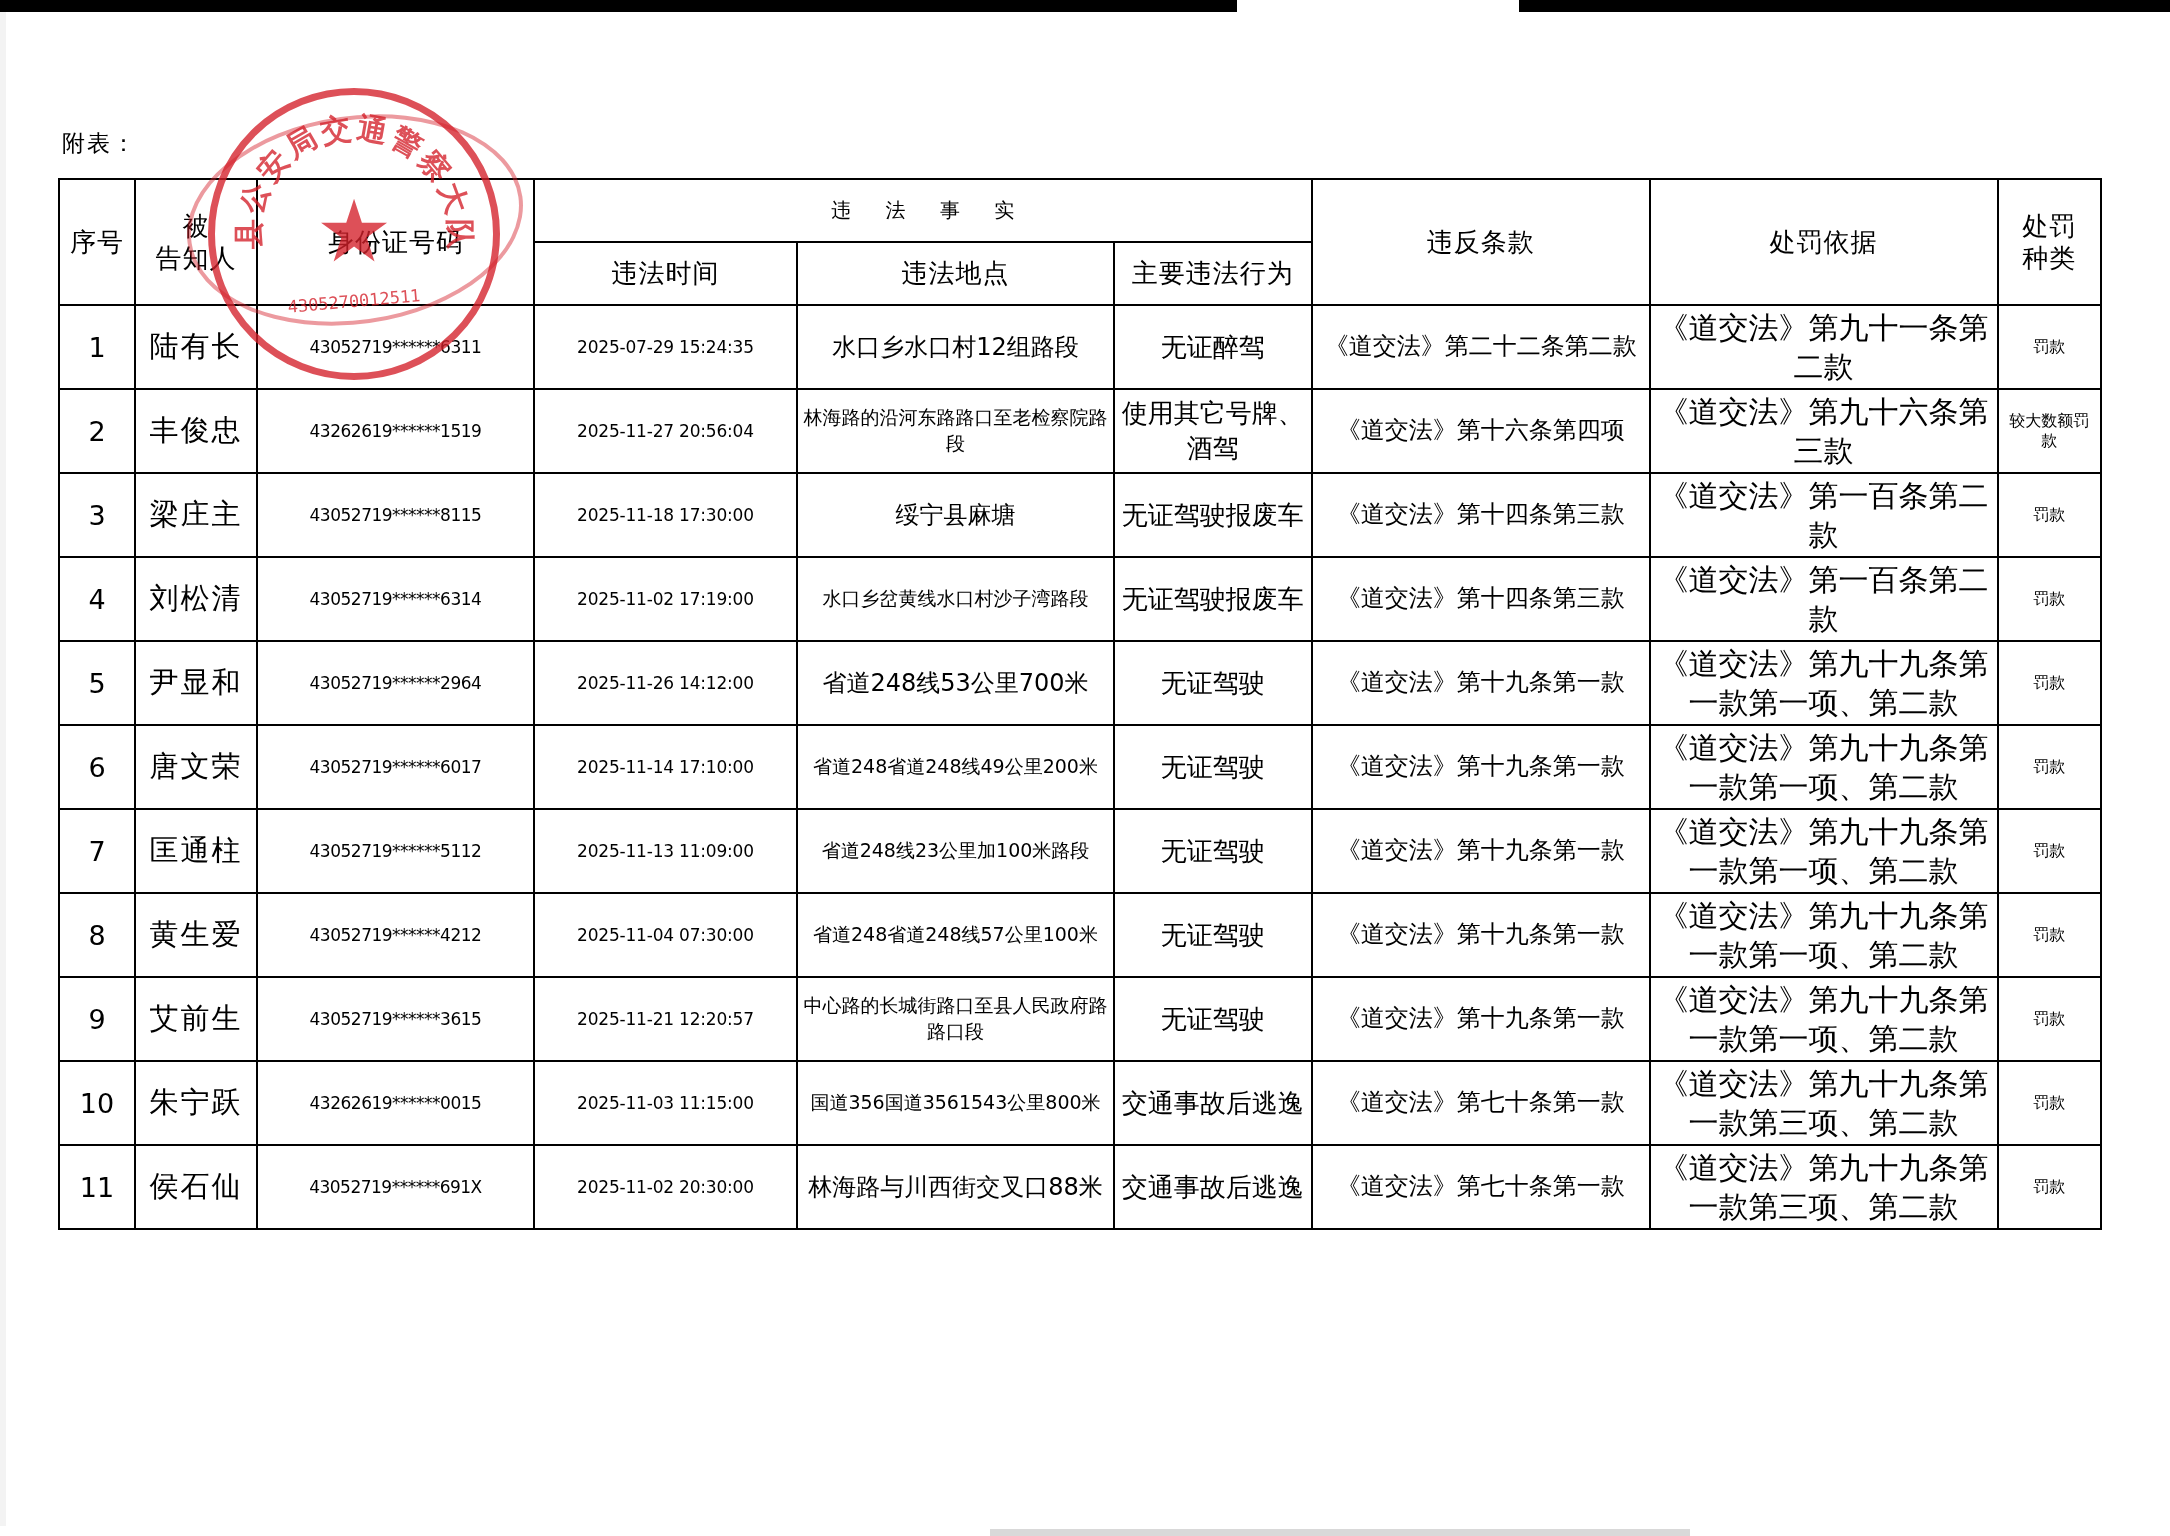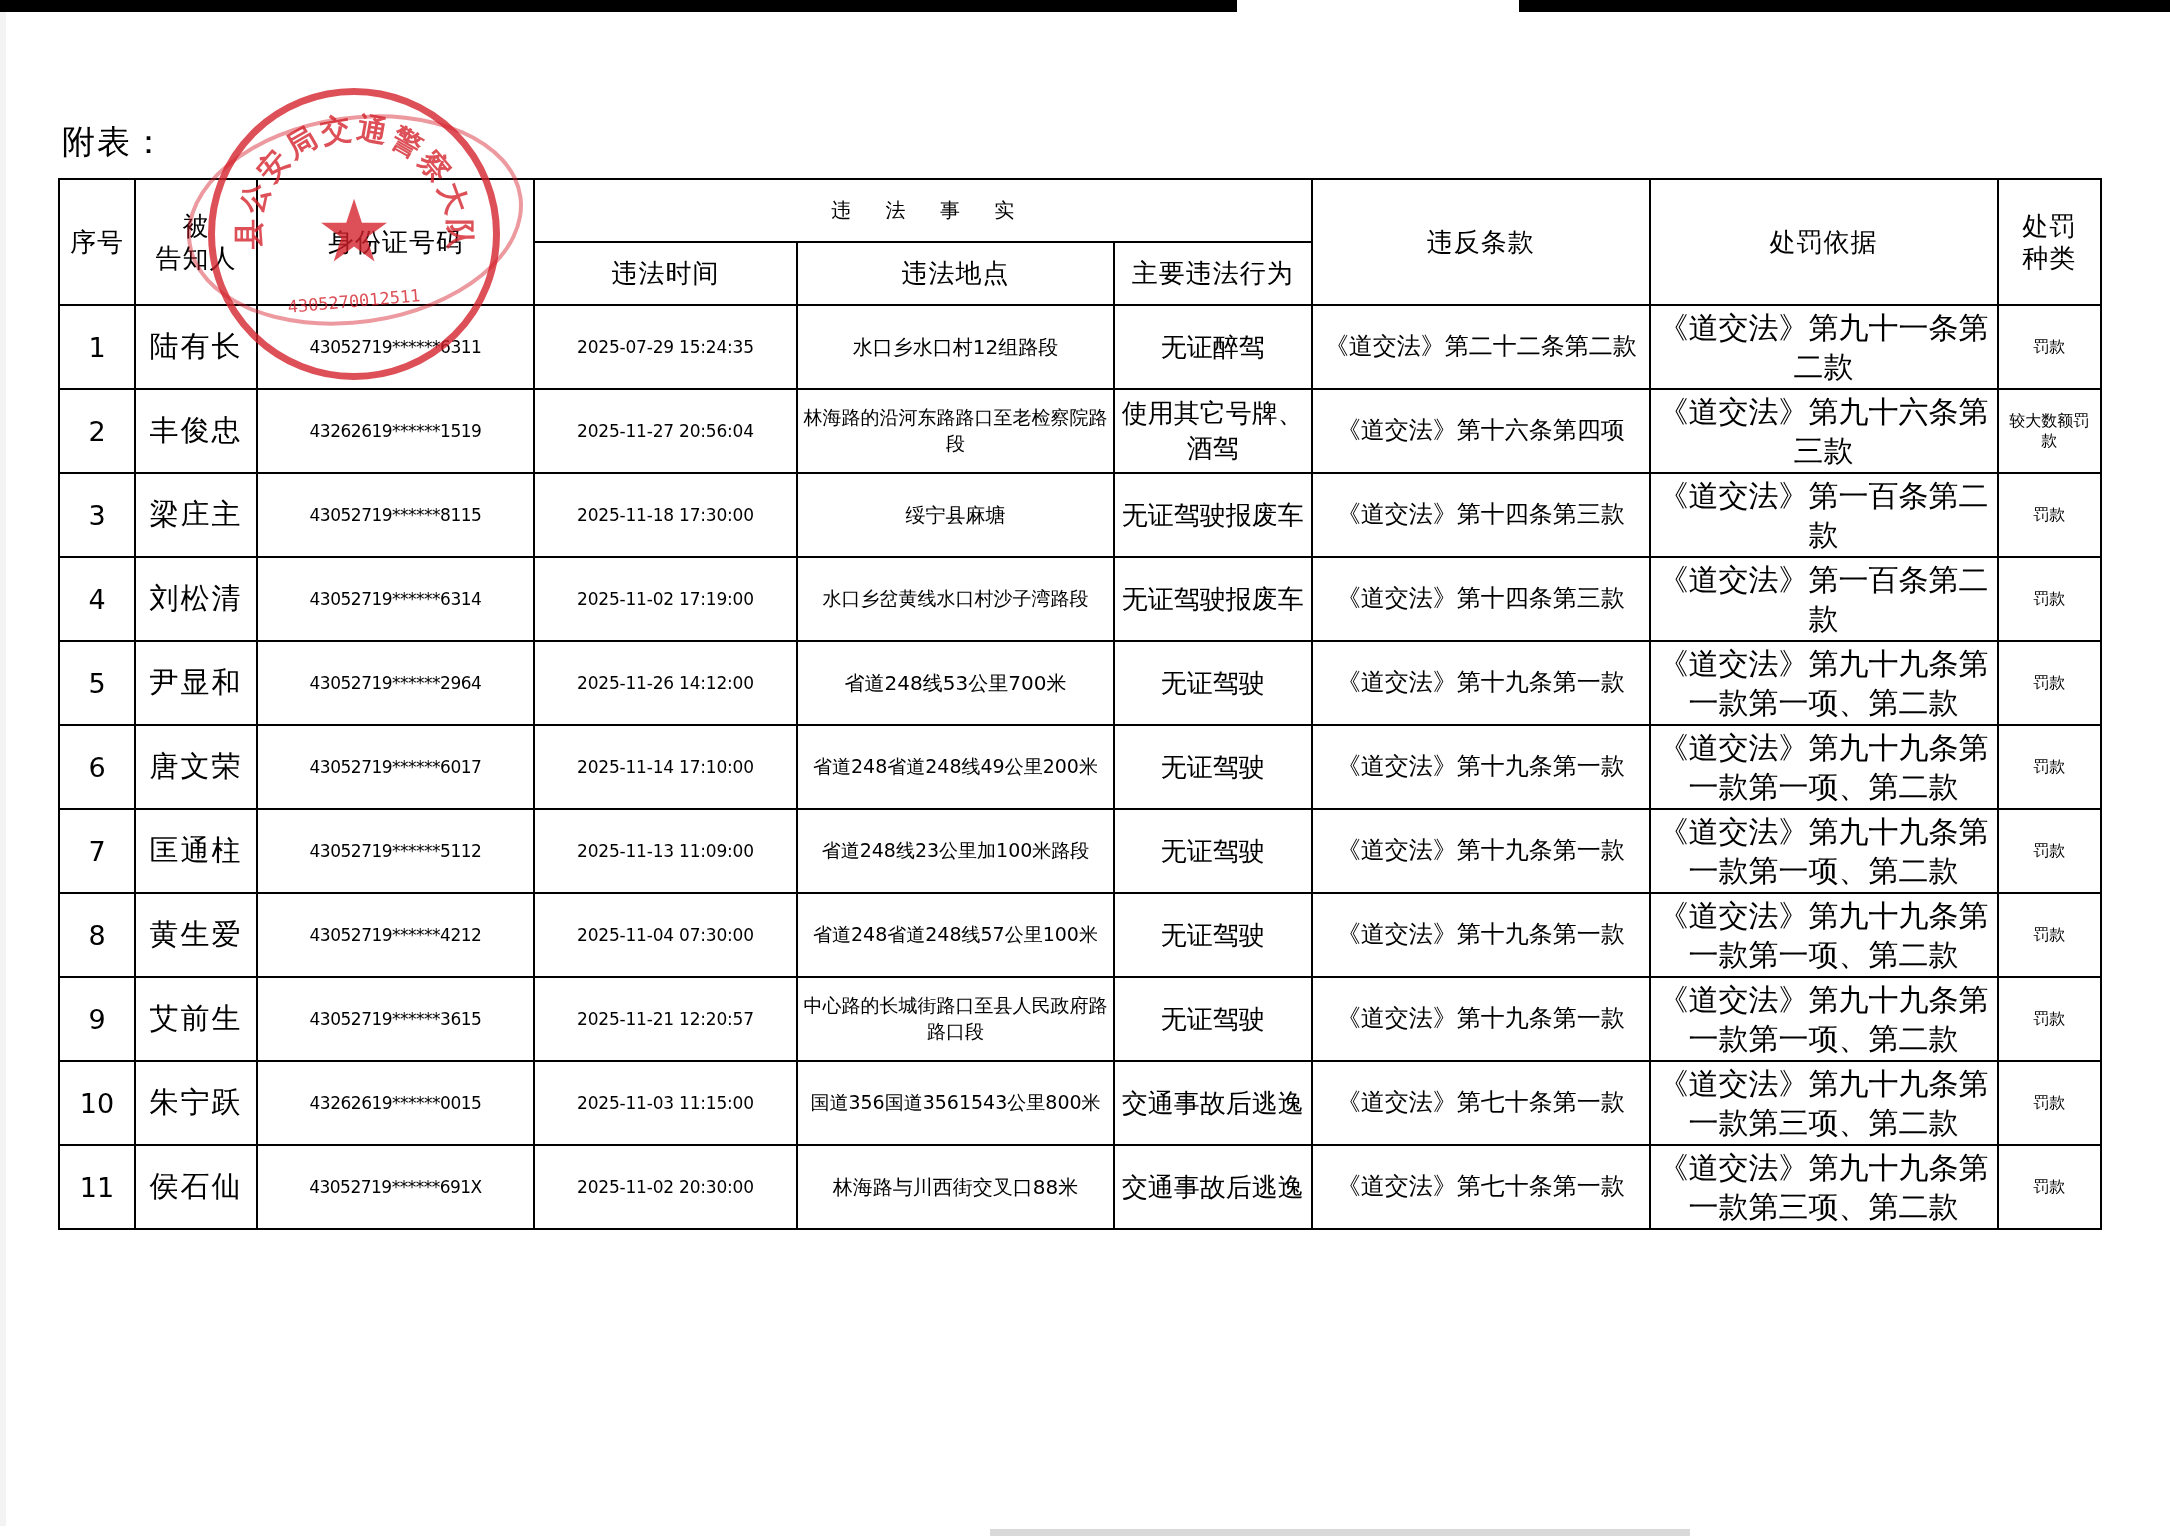--- a/index.html
+++ b/index.html
@@ -49,22 +49,22 @@
   .page-edge-left {
     position: absolute;
     left: 0; top: 12px;
     width: 6px; height: 1524px;
     background: #f3f3f3;
   }
 
   .fubiao {
     position: absolute;
     left: 62px;
-    top: 120px;
-    font-size: 33px;
+    top: 128px;
+    font-size: 23px;
     letter-spacing: 2px;
     font-family: "DejaVu Sans", "Liberation Sans", sans-serif;
     font-weight: 500;
   }
 
   table.doc {
     position: absolute;
     left: 58px;
     top: 178px;
     width: 2044px;
@@ -89,21 +89,21 @@
     letter-spacing: 14px;
     text-indent: 14px;
   }
   .hdr-tall { height: 120px; }
   .two-line { line-height: 1.25; }
 
   td.c-seq   { font-size: 27px; }
   td.c-name  { font-size: 29px; letter-spacing: 2px; }
   td.c-id    { font-size: 17px; font-family: "DejaVu Sans Mono", "Liberation Mono", monospace; letter-spacing: -0.5px;}
   td.c-time  { font-size: 17px; font-family: "DejaVu Sans Mono", "Liberation Mono", monospace; letter-spacing: -0.2px;}
-  td.c-place { font-size: 20px; }
+  td.c-place { font-size: 24px; }
   td.c-place.small { font-size: 19px; }
   td.c-act   { font-size: 26px; }
   td.c-law   { font-size: 24px; line-height: 1.3; }
   td.c-basis { font-size: 30px; line-height: 1.3; }
   td.c-kind  { font-size: 16px; line-height: 1.25; }
 
   tr.row { height: 72px; }
 
   
   .seal {

